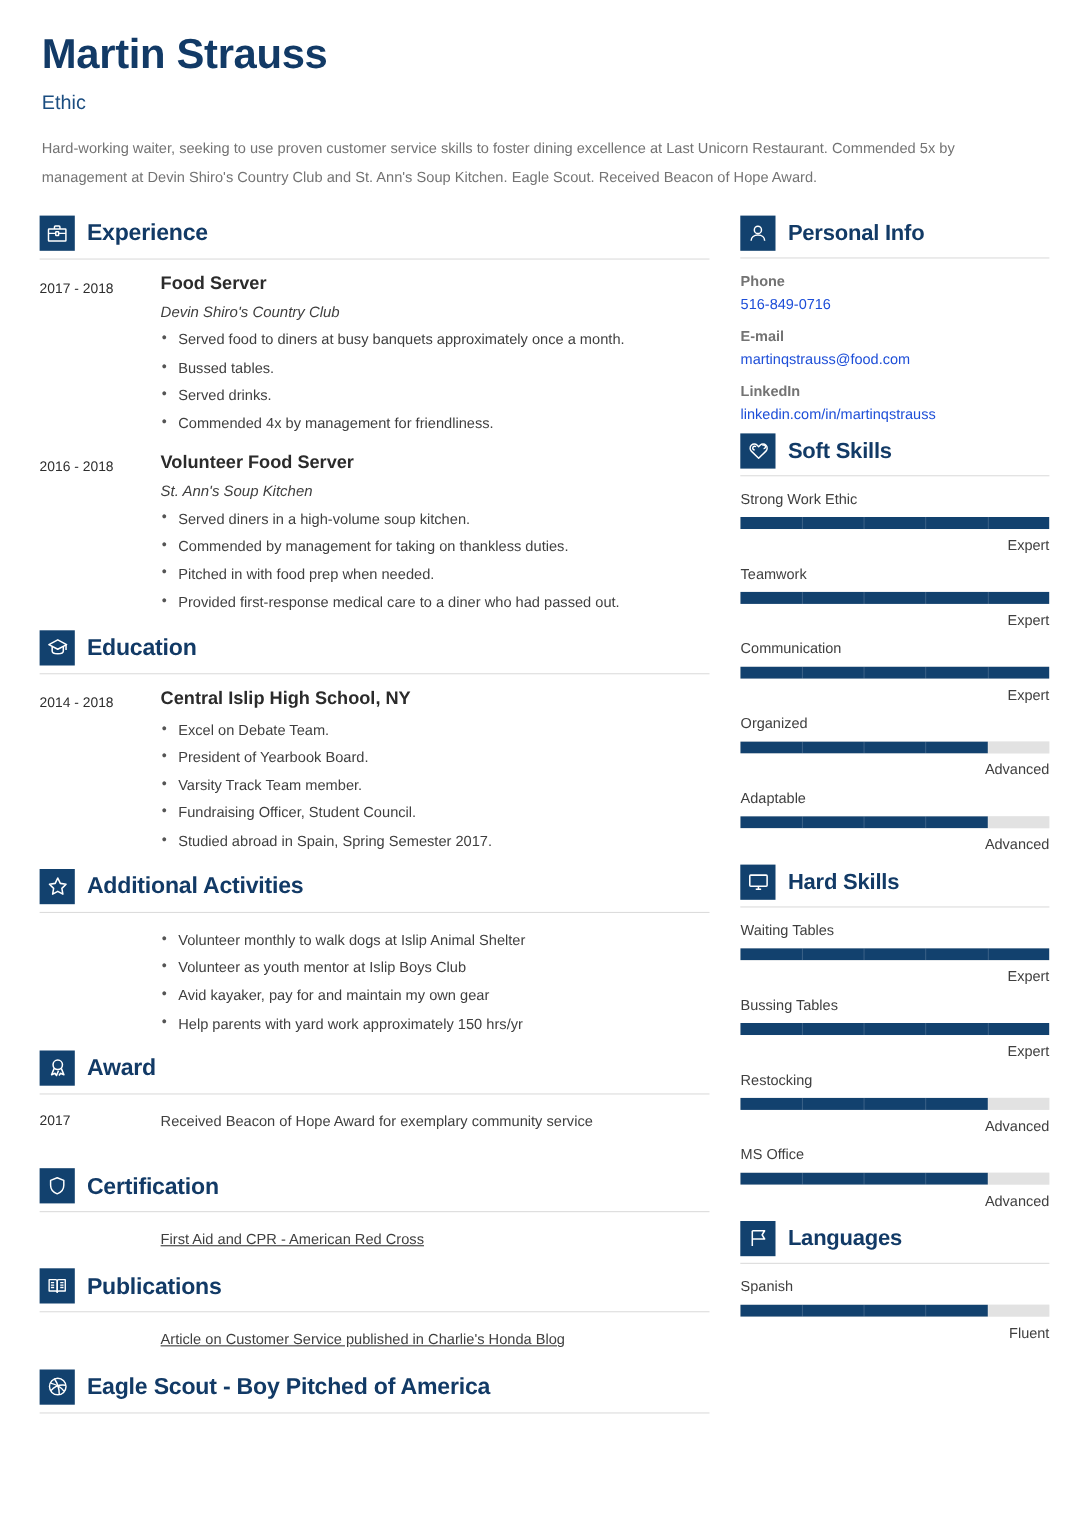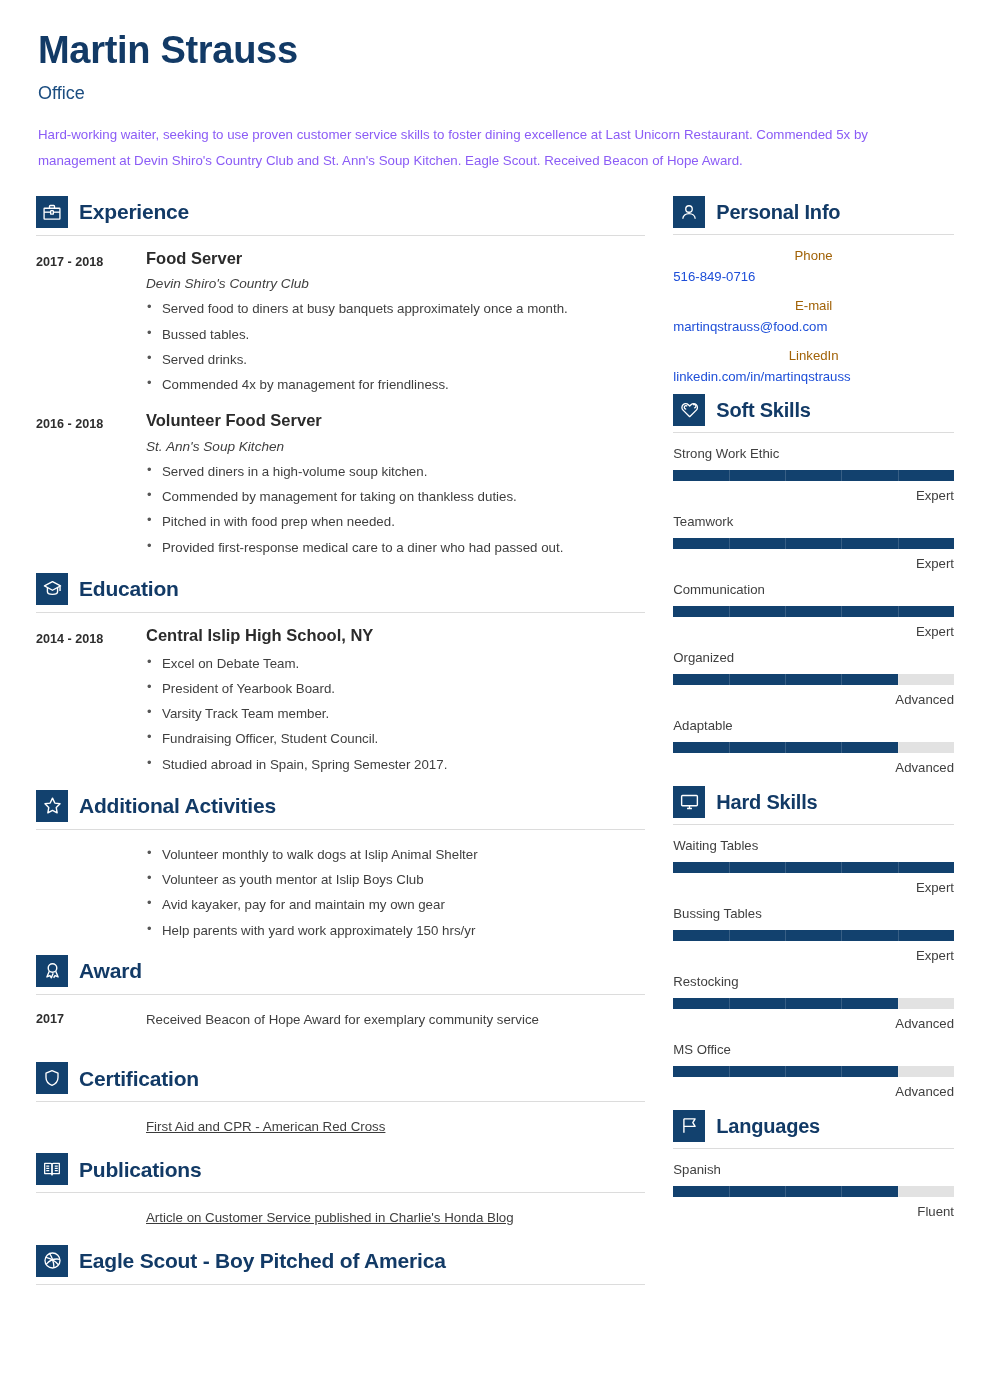--- a/index.html
+++ b/index.html
@@ -30,21 +30,21 @@
   .job-title {
     font-size: 18px;
     color: #1b4d80;
     margin-top: 11px;
     font-weight: normal;
   }
   .summary {
     margin-top: 18px;
     font-size: 13.3px;
     line-height: 1.95;
-    color: #8b5cf6;
+    color: #737373;
     max-width: 910px;
   }
 
   
   .columns {
     display: flex;
     margin-top: 14px;
     align-items: flex-start;
   }
   .col-left  { width: 640px; padding-right: 28px; }
@@ -82,21 +82,21 @@
   .col-right .sec-title { font-size: 20px; }
   .col-right .sec-head  { padding-bottom: 6px; }
   .col-right .sec-rule  { margin-bottom: 13px; }
 
   
   .entry { display: flex; margin-bottom: 13px; }
   .entry-date {
     width: 110px;
     flex: 0 0 110px;
     font-size: 12.6px;
-    font-weight: bold;
+    font-weight: normal;
     color: #2e2e2e;
     line-height: 1.95;
     padding-top: 2px;
   }
   .entry-body { flex: 1; }
   .entry-role {
     font-size: 16.5px;
     font-weight: bold;
     color: #2b2b2b;
     line-height: 1.25;
@@ -134,24 +134,23 @@
   .plain-row { display: flex; margin-bottom: 7px; }
   .plain-row .entry-date { padding-top: 0; }
   .plain-list .entry-plain { margin-bottom: 16px; }
   .plain-list { padding-left: 110px; text-decoration: underline; }
   .indent-1 { padding-left: 110px; }
 
   
   .info-block { margin-bottom: 14px; }
   .info-label {
     font-size: 13.2px;
-    font-weight: normal;
-    color: #a16207;
+    font-weight: bold;
+    color: #737373;
     margin-bottom: 6px;
-    text-align: center;
   }
   .info-value {
     font-size: 13.2px;
     color: #1d4ed8;
   }
 
   
   .skill { margin-bottom: 11px; }
   .skill-name {
     font-size: 13.2px;
@@ -187,21 +186,21 @@
     margin-top: 7px;
   }
 </style>
 </head>
 <body>
 
 <div class="page">
 
   <div class="header">
     <div class="name">Martin Strauss</div>
-    <div class="job-title">Office</div>
+    <div class="job-title">Ethic</div>
     <div class="summary">Hard-working waiter, seeking to use proven customer service skills to foster dining excellence at Last Unicorn Restaurant. Commended 5x by management at Devin Shiro's Country Club and St. Ann's Soup Kitchen. Eagle Scout. Received Beacon of Hope Award.</div>
   </div>
 
   <div class="columns">
 
     <div class="col-left">
 
       <div class="section">
         <div class="sec-head">
           <div class="sec-icon">

